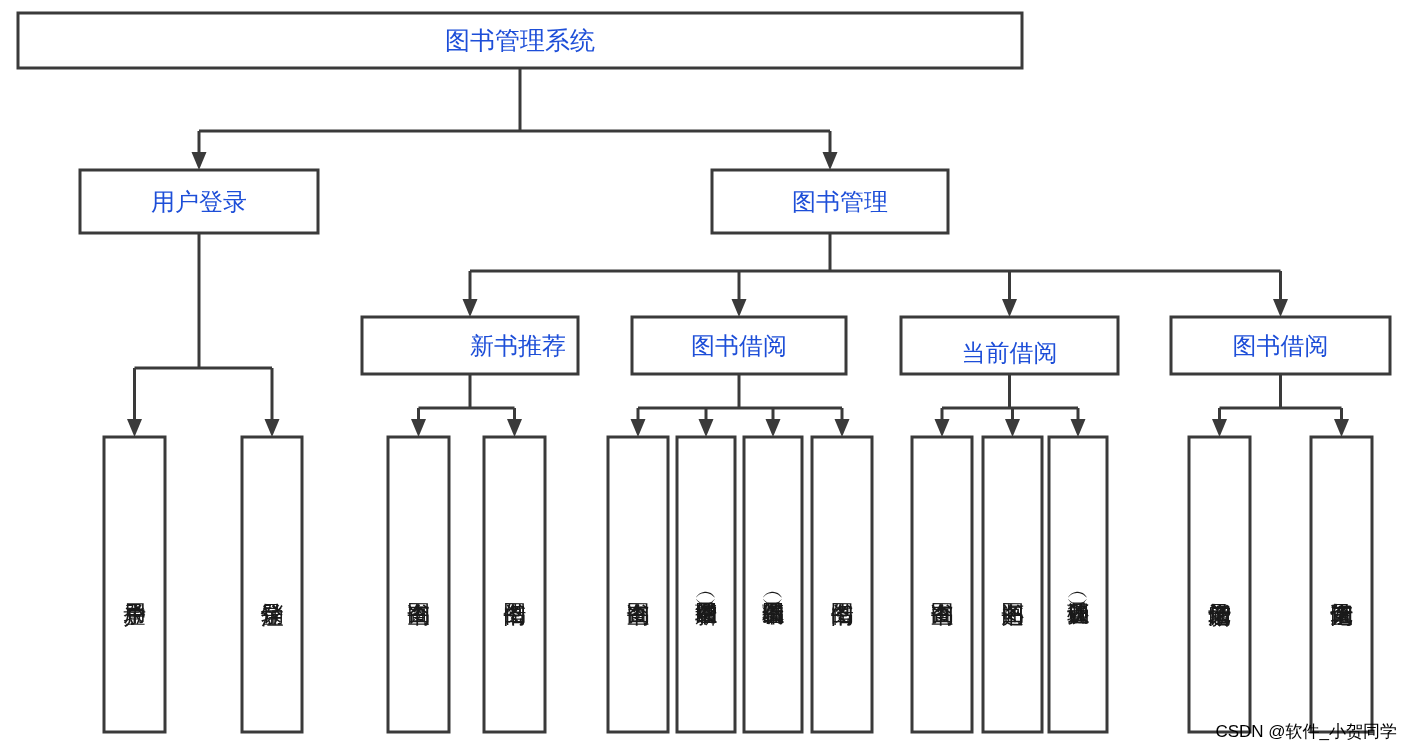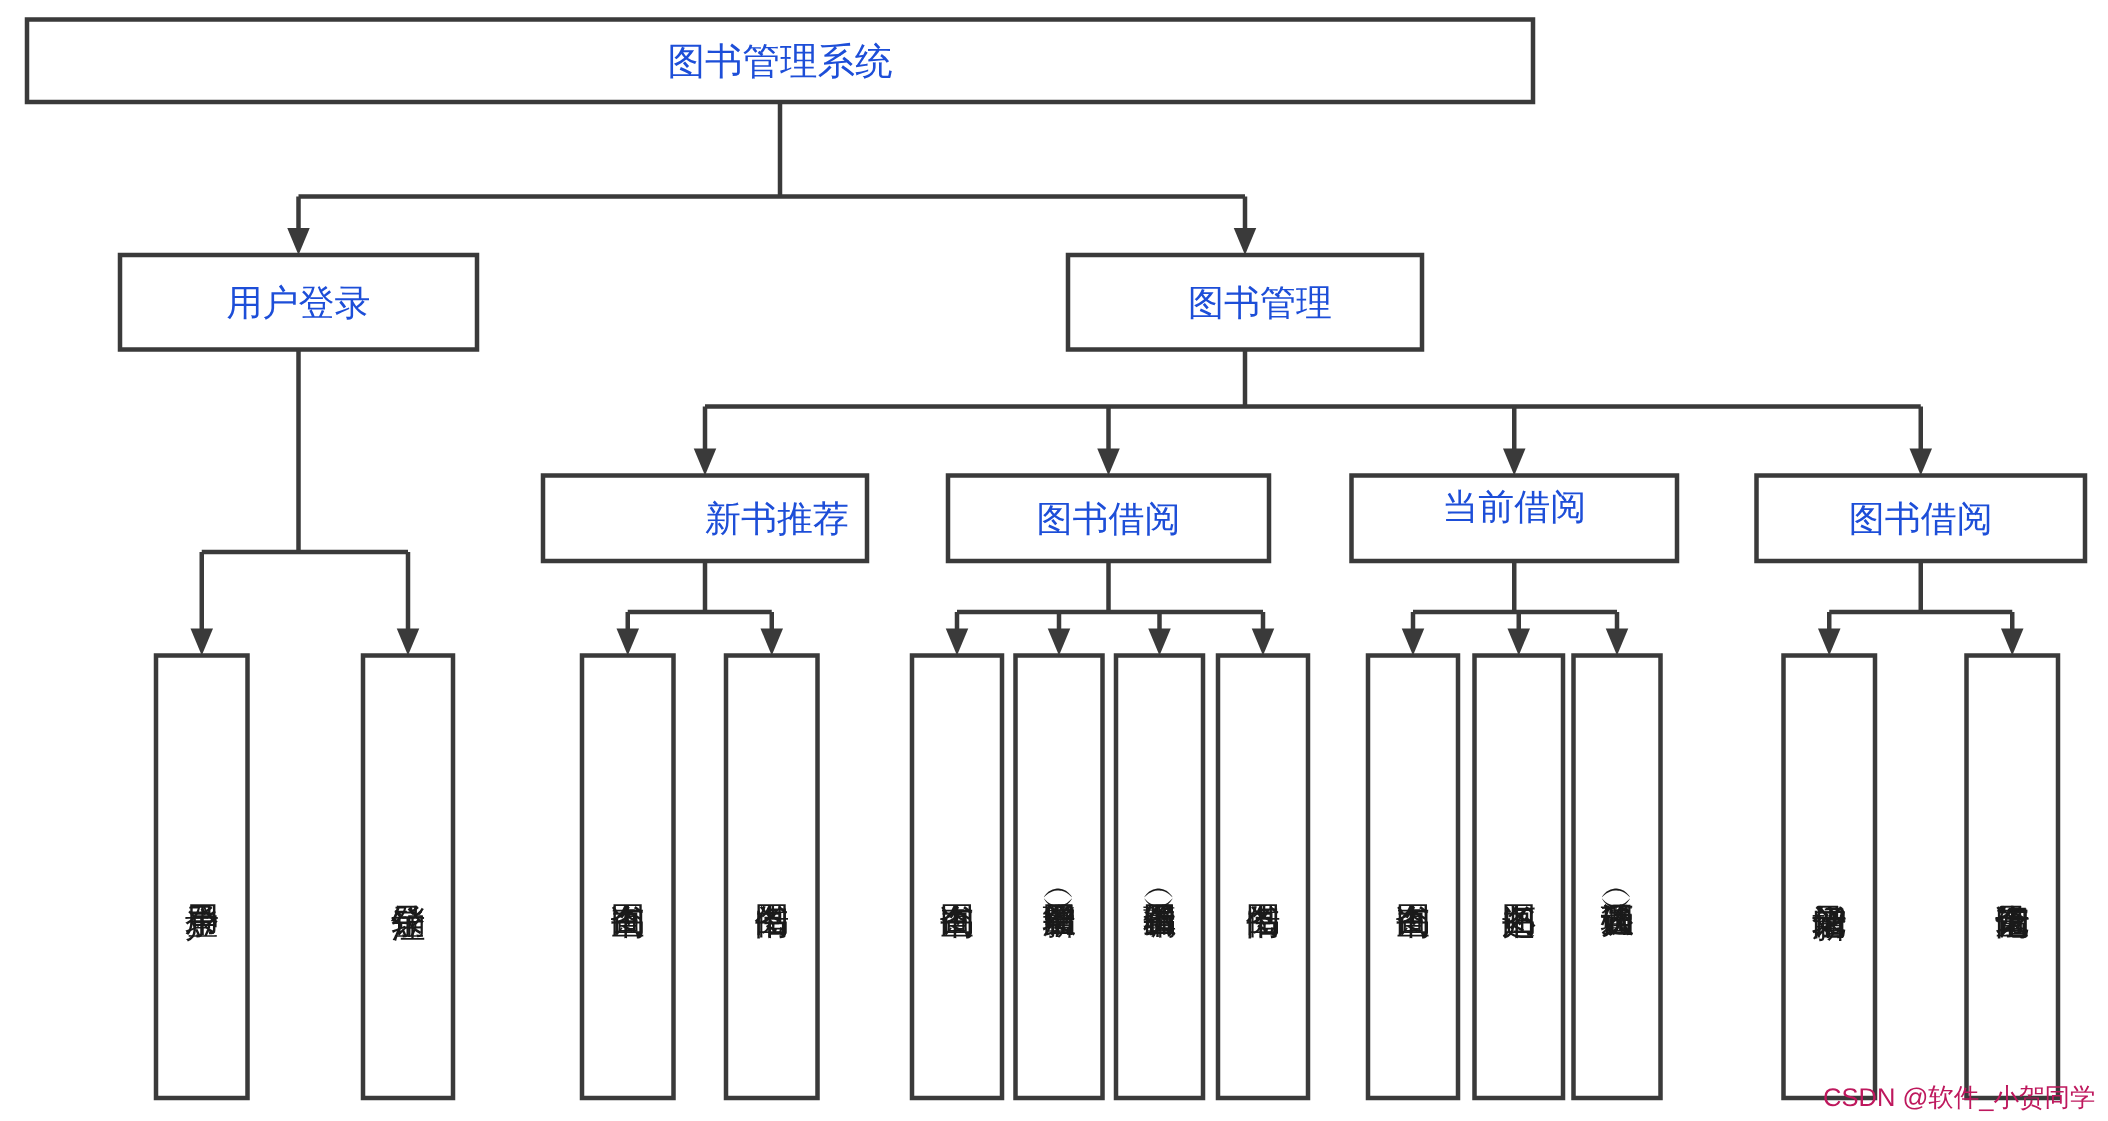--- a/index.html
+++ b/index.html
@@ -43,21 +43,21 @@
   .arrow-head {
     fill: #3a3a3a;
     stroke: none;
   }
   .watermark {
     position: absolute;
     right: 8px;
     bottom: 4px;
     font-family: "Liberation Sans", "DejaVu Sans", sans-serif;
     font-size: 17px;
-    color: #be185d;
+    color: #000000;
     white-space: nowrap;
     user-select: none;
   }
   .vlabel-wrap {
     position: absolute;
     display: flex;
     align-items: center;
     justify-content: center;
     pointer-events: none;
   }
@@ -186,21 +186,21 @@
       </div>
       <div class="hlabel-wrap" style="left: 712px; top: 170px; width: 256px; height: 63px;">
         <span>图书管理</span>
       </div>
       <div class="hlabel-wrap" style="left: 362px; top: 317px; width: 216px; height: 57px; padding-left: 48px;">
         <span>新书推荐</span>
       </div>
       <div class="hlabel-wrap" style="left: 632px; top: 317px; width: 214px; height: 57px;">
         <span>图书借阅</span>
       </div>
-      <div class="hlabel-wrap" style="left: 901px; top: 302px; width: 217px; height: 72px;">
+      <div class="hlabel-wrap" style="left: 901px; top: 317px; width: 217px; height: 72px;">
         <span>当前借阅</span>
       </div>
       <div class="hlabel-wrap" style="left: 1171px; top: 317px; width: 219px; height: 57px;">
         <span>图书借阅</span>
       </div>
       <div class="vlabel-wrap" style="left: 104px; top: 437px; width: 61px; height: 295px;">
         <span style="font-size: 23px;">用户登录</span>
       </div>
       <div class="vlabel-wrap" style="left: 242px; top: 437px; width: 60px; height: 295px;">
         <span style="font-size: 23px;">注销登录</span>

